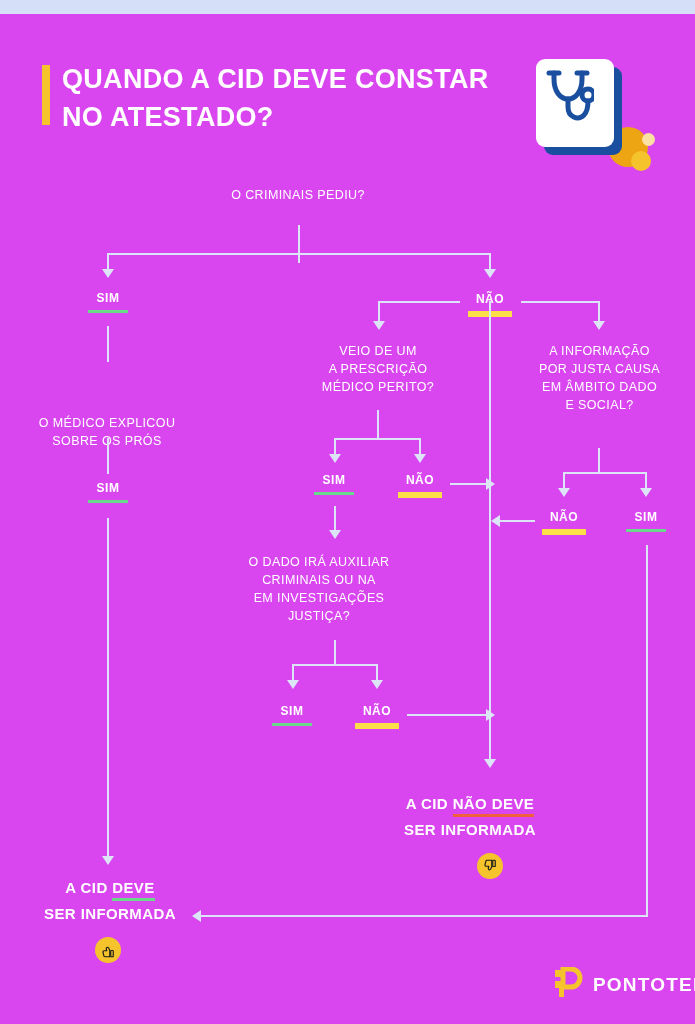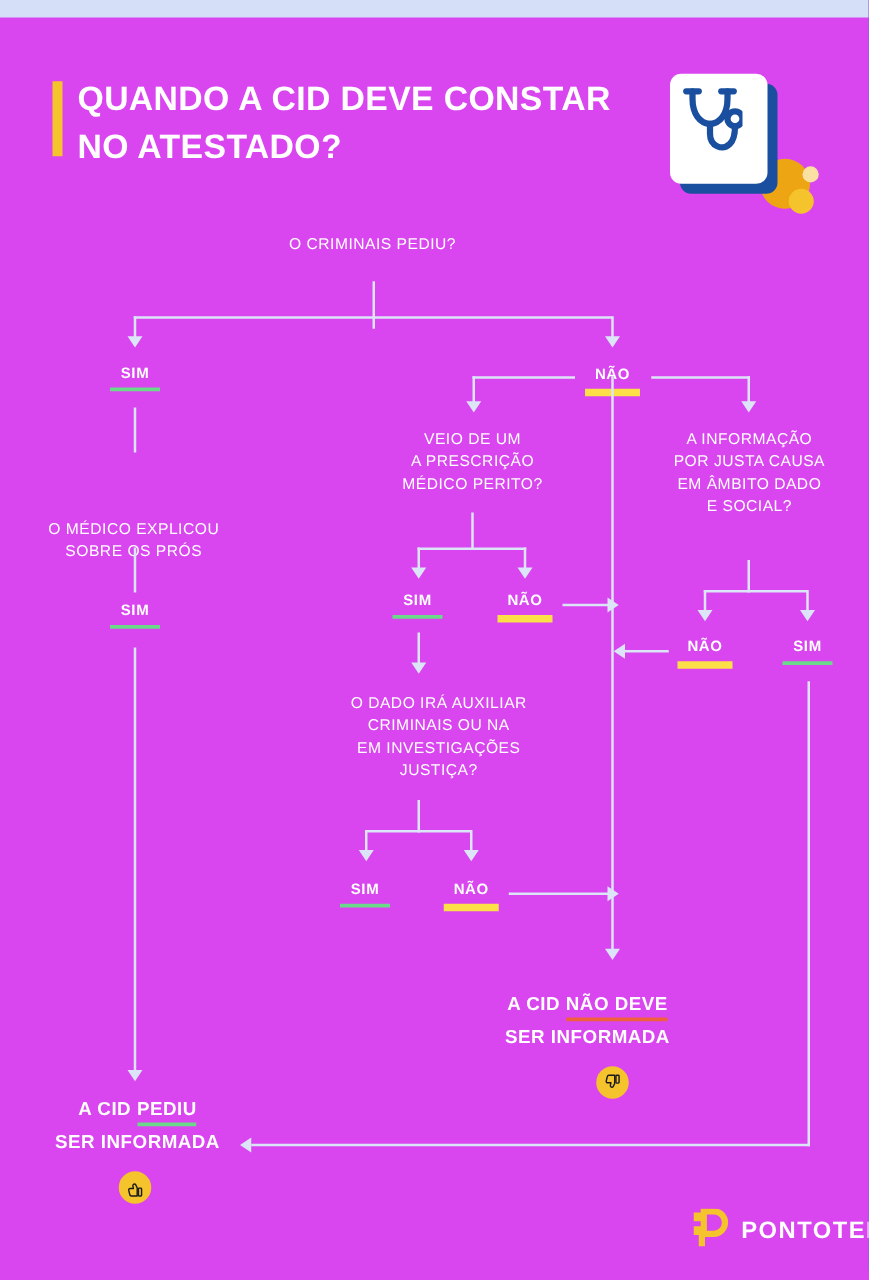--- a/index.html
+++ b/index.html
@@ -271,21 +271,21 @@
   <div class="ans no" style="left:398px; top:473px; width:44px;">
     <span>NÃO</span>
   </div>
 
   <div class="line-h" style="left:450px; top:483px; width:39px;"></div>
   <div class="arr-r" style="left:486px; top:478px;"></div>
 
   <div class="line-v" style="left:334px; top:506px; height:26px;"></div>
   <div class="arr-d" style="left:329px; top:530px;"></div>
 
-  <div class="node q" style="left:256px; top:553px; width:190px;">
+  <div class="node q" style="left:224px; top:553px; width:190px;">
     <div>O DADO IRÁ AUXILIAR</div>
     <div>CRIMINAIS OU NA</div>
     <div>EM INVESTIGAÇÕES</div>
     <div>JUSTIÇA?</div>
   </div>
 
   <div class="line-v" style="left:334px; top:640px; height:26px;"></div>
   <div class="line-h" style="left:292px; top:664px; width:85px;"></div>
   <div class="line-v" style="left:292px; top:664px; height:18px;"></div>
   <div class="arr-d" style="left:287px; top:680px;"></div>
@@ -341,21 +341,21 @@
   </div>
   <div class="thumb" style="left:477px; top:853px;">
     <svg width="15" height="15" viewBox="0 0 24 24">
       <path d="M14 2H6.5C5.6 2 4.8 2.6 4.6 3.5L3.2 9.2C2.9 10.4 3.8 11.6 5.1 11.6H9.2L8.5 14.6C8.2 16 9.2 17.3 10.6 17.3C11.2 17.3 11.7 17 12 16.5L14 12.4V2Z" fill="none" stroke="#1A1A1A" stroke-width="1.8" stroke-linejoin="round"></path>
       <rect x="15.6" y="2" width="4" height="10" rx="1" fill="none" stroke="#1A1A1A" stroke-width="1.8"></rect>
     </svg>
   </div>
 
   <div class="result" style="left:0px; top:875px;">
     <div>
-      <span>A CID </span><span class="under-yes">PEDIU</span>
+      <span>A CID </span><span class="under-yes">DEVE</span>
     </div>
     <div>SER INFORMADA</div>
   </div>
   <div class="thumb" style="left:95px; top:937px;">
     <svg width="15" height="15" viewBox="0 0 24 24">
       <path d="M14 22H6.5C5.6 22 4.8 21.4 4.6 20.5L3.2 14.8C2.9 13.6 3.8 12.4 5.1 12.4H9.2L8.5 9.4C8.2 8 9.2 6.7 10.6 6.7C11.2 6.7 11.7 7 12 7.5L14 11.6V22Z" fill="none" stroke="#1A1A1A" stroke-width="1.8" stroke-linejoin="round"></path>
       <rect x="15.6" y="12" width="4" height="10" rx="1" fill="none" stroke="#1A1A1A" stroke-width="1.8"></rect>
     </svg>
   </div>
 

